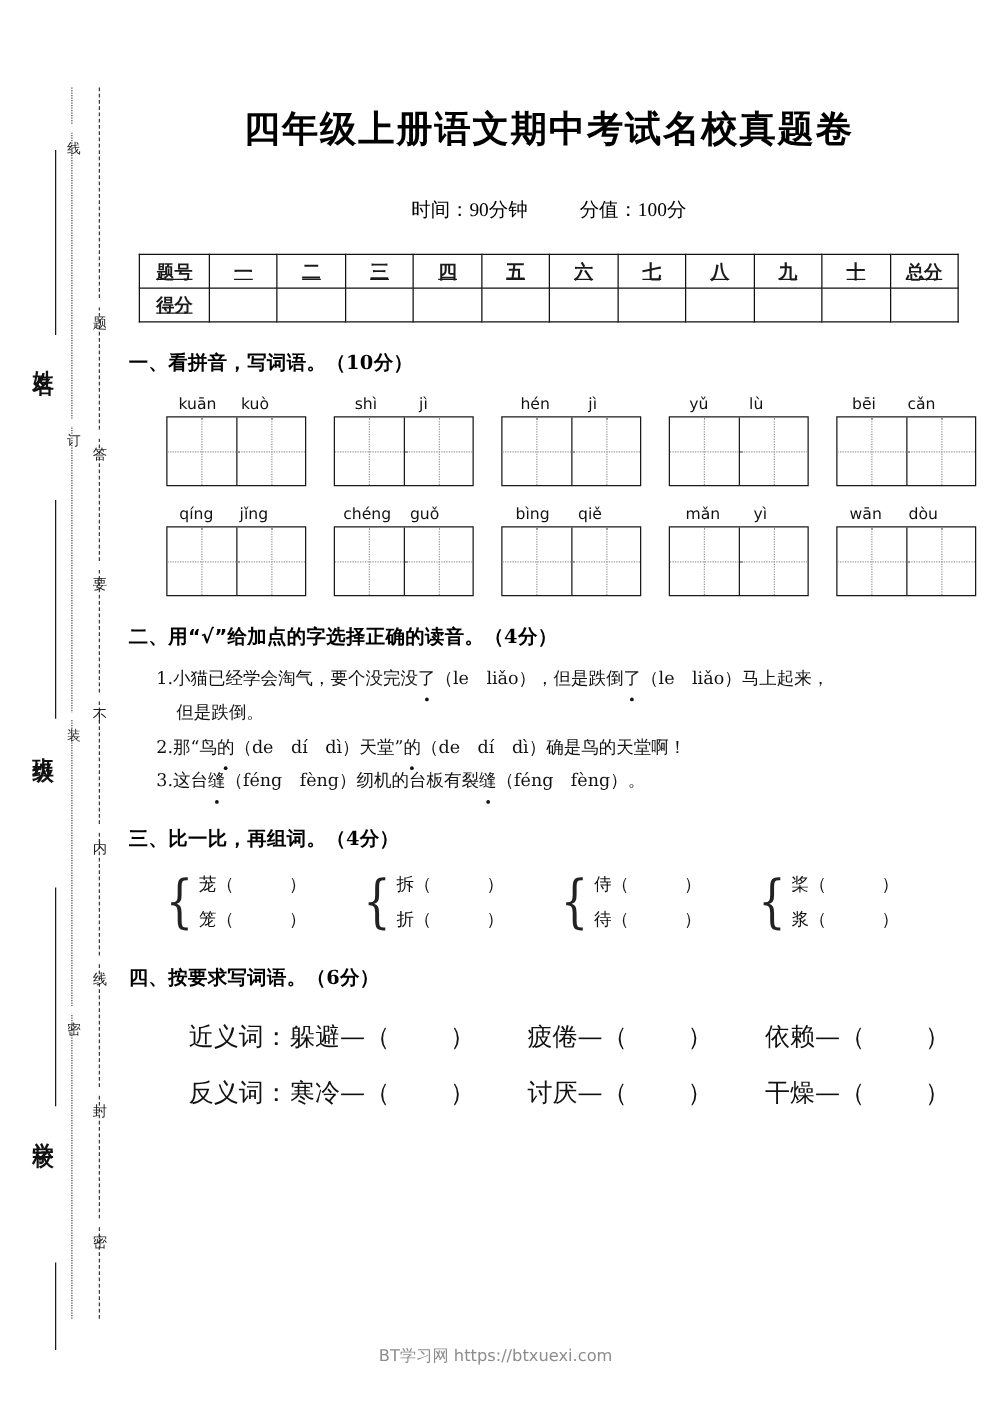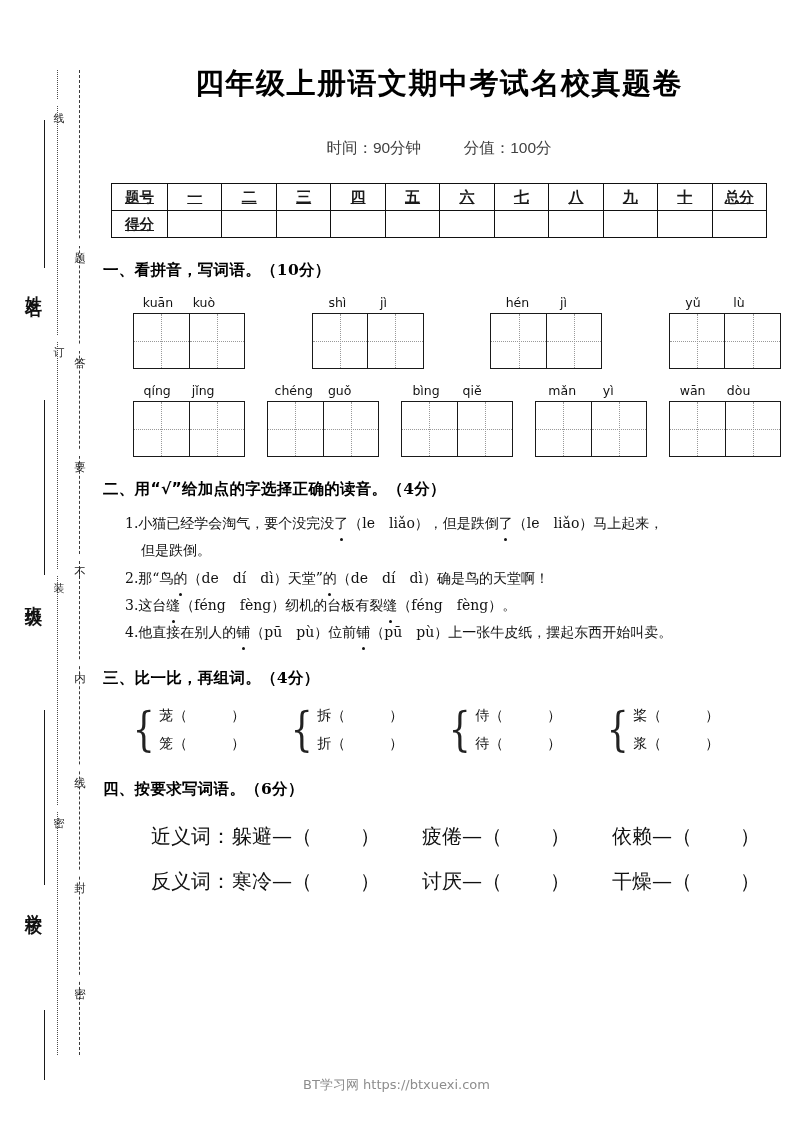--- a/index.html
+++ b/index.html
@@ -114,35 +114,35 @@
   
   #content {
     position: absolute;
     left: 103px;
     top: 0;
     width: 672px;
     height: 1122px;
   }
 
   .paper-title {
-    margin-top: 64px;
+    margin-top: 84px;
     text-align: center;
     font-size: 29px;
     font-weight: bold;
     letter-spacing: 1.5px;
     font-family: "DejaVu Serif", "Liberation Serif", serif;
     color: #000;
   }
 
   .paper-subtitle {
     margin-top: 34px;
     text-align: center;
     font-size: 15.5px;
-    font-family: Liberation Sans, sans-serif;
-    color: #404040;
+    font-family: Liberation Serif, serif;
+    color: #000000;
   }
   .paper-subtitle .gap { display: inline-block; width: 34px; }
 
   
   .score-table-wrap { margin: 24px 8px 0 8px; }
   table.score-table {
     width: 656px;
     border-collapse: collapse;
     table-layout: fixed;
   }
@@ -424,20 +424,30 @@
       <div class="pinyin-cell">
         <div class="pinyin-labels">
           <span>yǔ</span>
             <span>lù</span>
         </div>
         <div class="tianzi">
             <div class="box"></div>
             <div class="box"></div>
           </div>
       </div>
+      <div class="pinyin-cell">
+        <div class="pinyin-labels">
+          <span>bēi</span>
+            <span>cǎn</span>
+        </div>
+        <div class="tianzi">
+            <div class="box"></div>
+            <div class="box"></div>
+          </div>
+      </div>
     </div>
 
     <div class="pinyin-row">
       <div class="pinyin-cell">
         <div class="pinyin-labels">
           <span>qíng</span>
             <span>jǐng</span>
         </div>
         <div class="tianzi">
             <div class="box"></div>
@@ -493,23 +503,20 @@
     <div class="mc-list">
       <div class="mc-item">
         <span>1.</span><span>小猫已经学会淘气，要个没完没</span><span class="dotted-char">了</span><span>（le　liǎo），但是跌倒</span><span class="dotted-char">了</span><span>（le　liǎo）马上起来，</span>
         <span class="cont">但是跌倒。</span>
       </div>
       <div class="mc-item">
         <span>2.</span><span>那“鸟</span><span class="dotted-char">的</span><span>（de　dí　dì）天堂”</span><span class="dotted-char">的</span><span>（de　dí　dì）确是鸟的天堂啊！</span>
       </div>
       <div class="mc-item">
         <span>3.</span><span>这台</span><span class="dotted-char">缝</span><span>（féng　fèng）纫机的台板有裂</span><span class="dotted-char">缝</span><span>（féng　fèng）。</span>
-      </div>
-      <div class="mc-item">
-        <span>4.</span><span>他直接在别人的</span><span class="dotted-char">铺</span><span>（pū　pù）位前</span><span class="dotted-char">铺</span><span>（pū　pù）上一张牛皮纸，摆起东西开始叫卖。</span>
       </div>
     </div>
 
     <div class="sec-heading">
       <span>三、比一比，再组词。</span><span class="pts">（4分）</span>
     </div>
 
     <div class="brace-row">
       <div class="brace-group">
         <span class="brace-mark">{</span>

